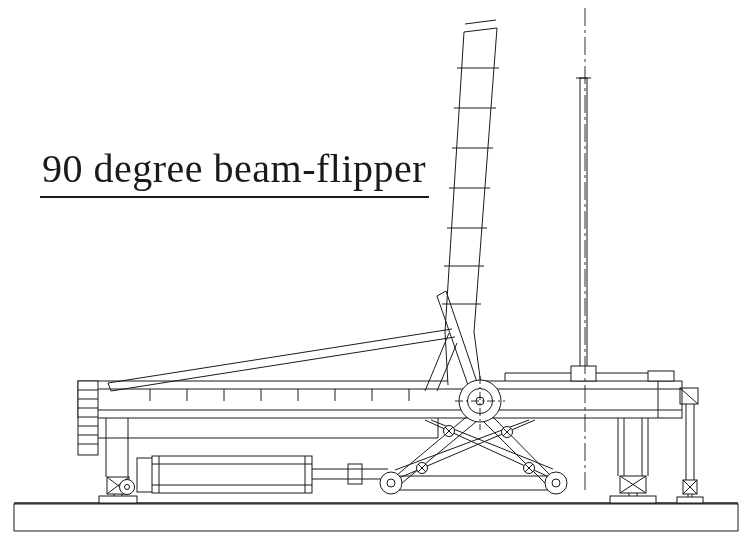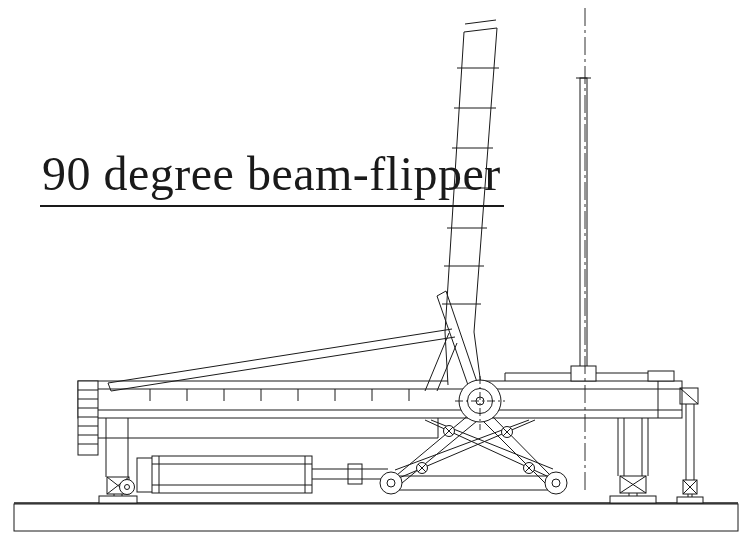--- a/index.html
+++ b/index.html
@@ -13,21 +13,21 @@
   svg line, svg rect, svg circle, svg polyline, svg path {
     stroke:currentColor; fill:none; stroke-width:1;
     stroke-linecap:butt;
   }
   svg .fill-bg { fill:var(--bg-color); }
   svg .w12 { stroke-width:1.4; }
   svg .thin { stroke-width:0.9; }
   svg .pat { stroke:var(--line-color); stroke-width:0.8; }
   .title {
     position:absolute; left:40px; top:146px;
-    font-size:48px; line-height:1.15; color:var(--line-color);
+    font-size:40px; line-height:1.15; color:var(--line-color);
     border-bottom:2px solid var(--line-color);
     padding:0 3px 4px 2px; white-space:nowrap; letter-spacing:0.5px;
   }
 </style>
 </head>
 <body>
 
 <div class="sheet">
 
   <svg width="750" height="537" viewBox="0 0 750 537" xmlns="http://www.w3.org/2000/svg">

